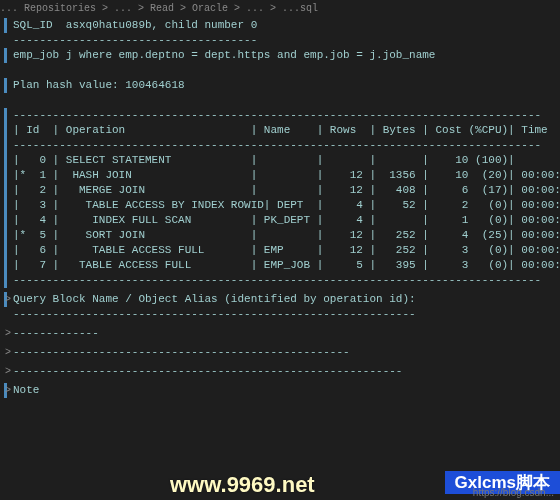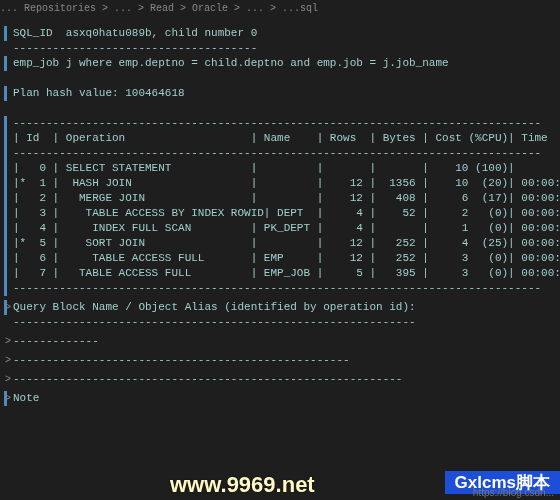--- a/index.html
+++ b/index.html
@@ -14,21 +14,20 @@
   }
   .breadcrumb {
     color: #888;
     padding: 1px 4px 2px 0;
     font-size: 10px;
     white-space: nowrap;
     overflow: hidden;
   }
   .editor {
     padding: 0 0 0 4px;
-    margin-top: 8px;
   }
   .line {
     white-space: pre;
     display: flex;
     align-items: stretch;
   }
   .gut {
     width: 3px;
     min-width: 3px;
     background: #1e1e1e;
@@ -77,21 +76,21 @@
 </style>
 </head>
 <body>
 
 <div class="breadcrumb">... Repositories &gt; ... &gt; Read &gt; Oracle &gt; ... &gt; ...sql</div>
 
 <div class="editor">
 
   <div class="line"><span class="gut bar"></span><span class="txt">SQL_ID  asxq0hatu089b, child number 0</span></div>
   <div class="line"><span class="gut"></span><span class="dash">-------------------------------------</span></div>
-  <div class="line"><span class="gut bar"></span><span class="txt">emp_job j where emp.deptno = child.deptno and emp.job = j.job_name</span></div>
+  <div class="line"><span class="gut bar"></span><span class="txt">emp_job j where emp.deptno = dept.https and emp.job = j.job_name</span></div>
   <div class="line"><span class="gut"></span><span>&nbsp;</span></div>
   <div class="line"><span class="gut bar"></span><span class="txt">Plan hash value: 100464618</span></div>
   <div class="line"><span class="gut"></span><span>&nbsp;</span></div>
 
   <div class="line"><span class="gut bar"></span><span class="dash">--------------------------------------------------------------------------------</span></div>
   <div class="line"><span class="gut bar"></span><span class="sep">| Id  | Operation                   | Name    | Rows  | Bytes | Cost (%CPU)| Time     |</span></div>
   <div class="line"><span class="gut bar"></span><span class="dash">--------------------------------------------------------------------------------</span></div>
 
   <div class="line"><span class="gut bar"></span><span class="op">|   0 | SELECT STATEMENT            |         |       |       |    10 (100)|          |</span></div>
   <div class="line"><span class="gut bar"></span><span class="op">|*  1 |  HASH JOIN                  |         |    12 |  1356 |    10  (20)| 00:00:01 |</span></div>

